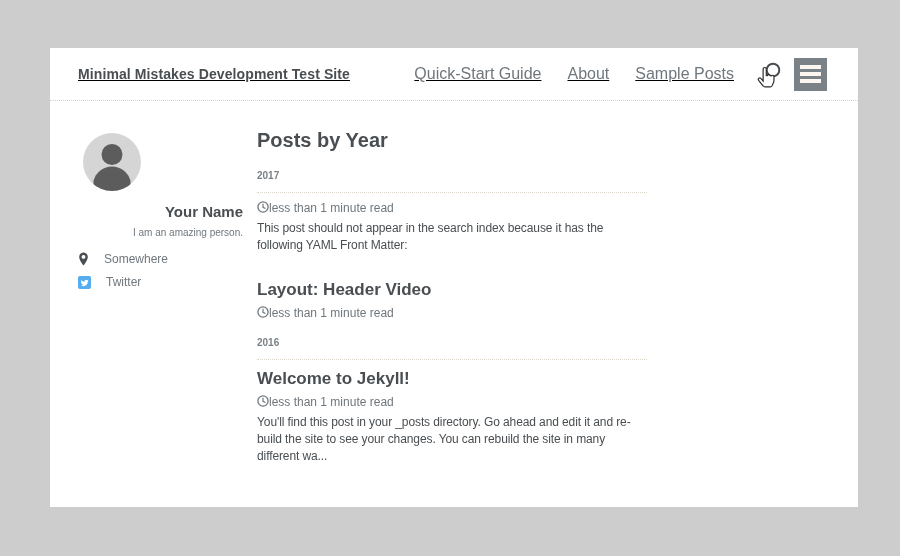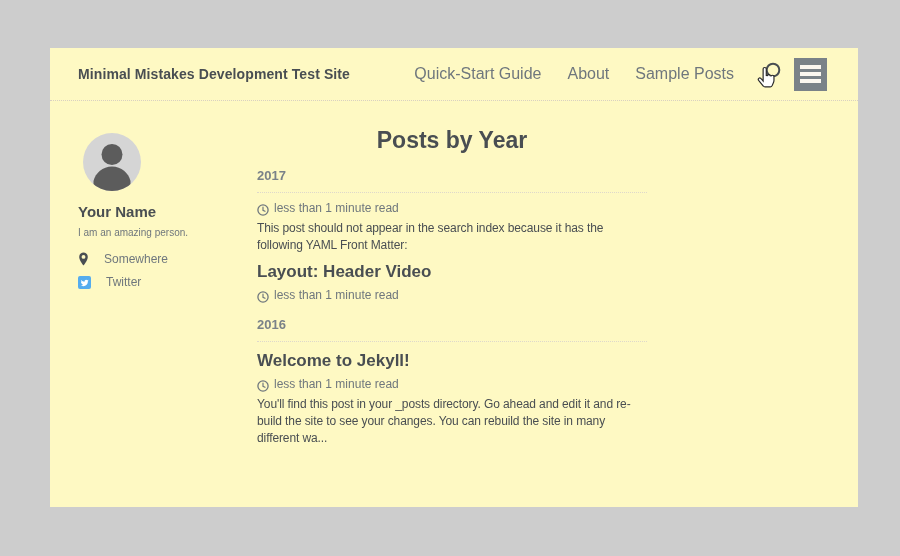--- a/index.html
+++ b/index.html
@@ -7,21 +7,21 @@
     width:900px;height:556px;
     font-family:"Liberation Sans", sans-serif;
     -webkit-font-smoothing:antialiased;
   }
   .stage{
     position:relative;width:900px;height:556px;
     background:#cdcdcd;overflow:hidden;
   }
   .page{
     position:absolute;left:50px;top:48px;width:808px;height:459px;
-    background:#fef9c3;overflow:hidden;
+    background:#ffffff;overflow:hidden;text-decoration:underline;
   }
   
   .masthead{
     box-sizing:border-box;height:53px;
     display:flex;align-items:center;
     padding:0 31px 0 28px;
     border-bottom:1px dotted #d9d0c2;
   }
   .site-title{
     flex:1;font-size:14px;font-weight:bold;color:#494e52;cursor:pointer;
@@ -36,43 +36,43 @@
     margin-left:26px;background:none;border:none;padding:0;cursor:pointer;
     display:flex;align-items:center;
   }
   .menu-btn{
     margin-left:11px;width:33px;height:33px;background:#7a8288;border:none;
     display:flex;flex-direction:column;justify-content:center;align-items:center;
     gap:3px;cursor:pointer;padding:0;
   }
   .menu-btn .bar{width:21px;height:4px;background:#fbf7f0;}
   
-  .sidebar{position:absolute;left:28px;top:85px;width:165px;}
+  .sidebar{position:absolute;left:28px;top:85px;width:165px;text-align:right;}
   .avatar{width:58px;height:58px;margin-left:5px;display:block;}
   .author-name{margin-top:12px;font-size:15px;font-weight:bold;color:#494e52;}
   .author-bio{margin-top:7px;font-size:10px;color:#6f777d;}
   .author-link{
     display:flex;align-items:center;gap:15px;
     font-size:12px;color:#6f777d;text-decoration:none;
   }
   .author-link.loc{margin-top:14px;}
   .author-link.tw{margin-top:9px;}
   
   .content{position:absolute;left:207px;top:78px;width:390px;}
-  .page-title{margin:0;font-size:23px;line-height:28px;font-weight:bold;color:#494e52;text-align:center;}
+  .page-title{margin:0;font-size:20px;line-height:28px;font-weight:bold;color:#494e52;}
   .year{
     margin:14px 0 0;padding-bottom:8px;
-    font-size:13px;line-height:16px;font-weight:bold;color:#7a8288;
+    font-size:10px;line-height:16px;font-weight:bold;color:#7a8288;
     border-bottom:1px dotted #ded8cb;
   }
   .post{margin-top:8px;}
-  .post.gap{margin-top:7px;}
+  .post.gap{margin-top:25px;}
   .post-title{margin:0;font-size:17px;line-height:22px;font-weight:bold;color:#494e52;cursor:pointer;}
   .post-meta{
-    margin-top:5px;display:flex;align-items:flex-end;gap:5px;
+    margin-top:5px;display:flex;align-items:flex-start;
     font-size:12px;line-height:15px;color:#6f777d;
   }
   .post-excerpt{
     margin:4px 0 0;max-width:385px;
     font-size:12px;line-height:17px;letter-spacing:-0.1px;color:#494e52;
   }
   
   .cursor{position:absolute;left:756px;top:66px;pointer-events:none;}
 </style>
 </head>

